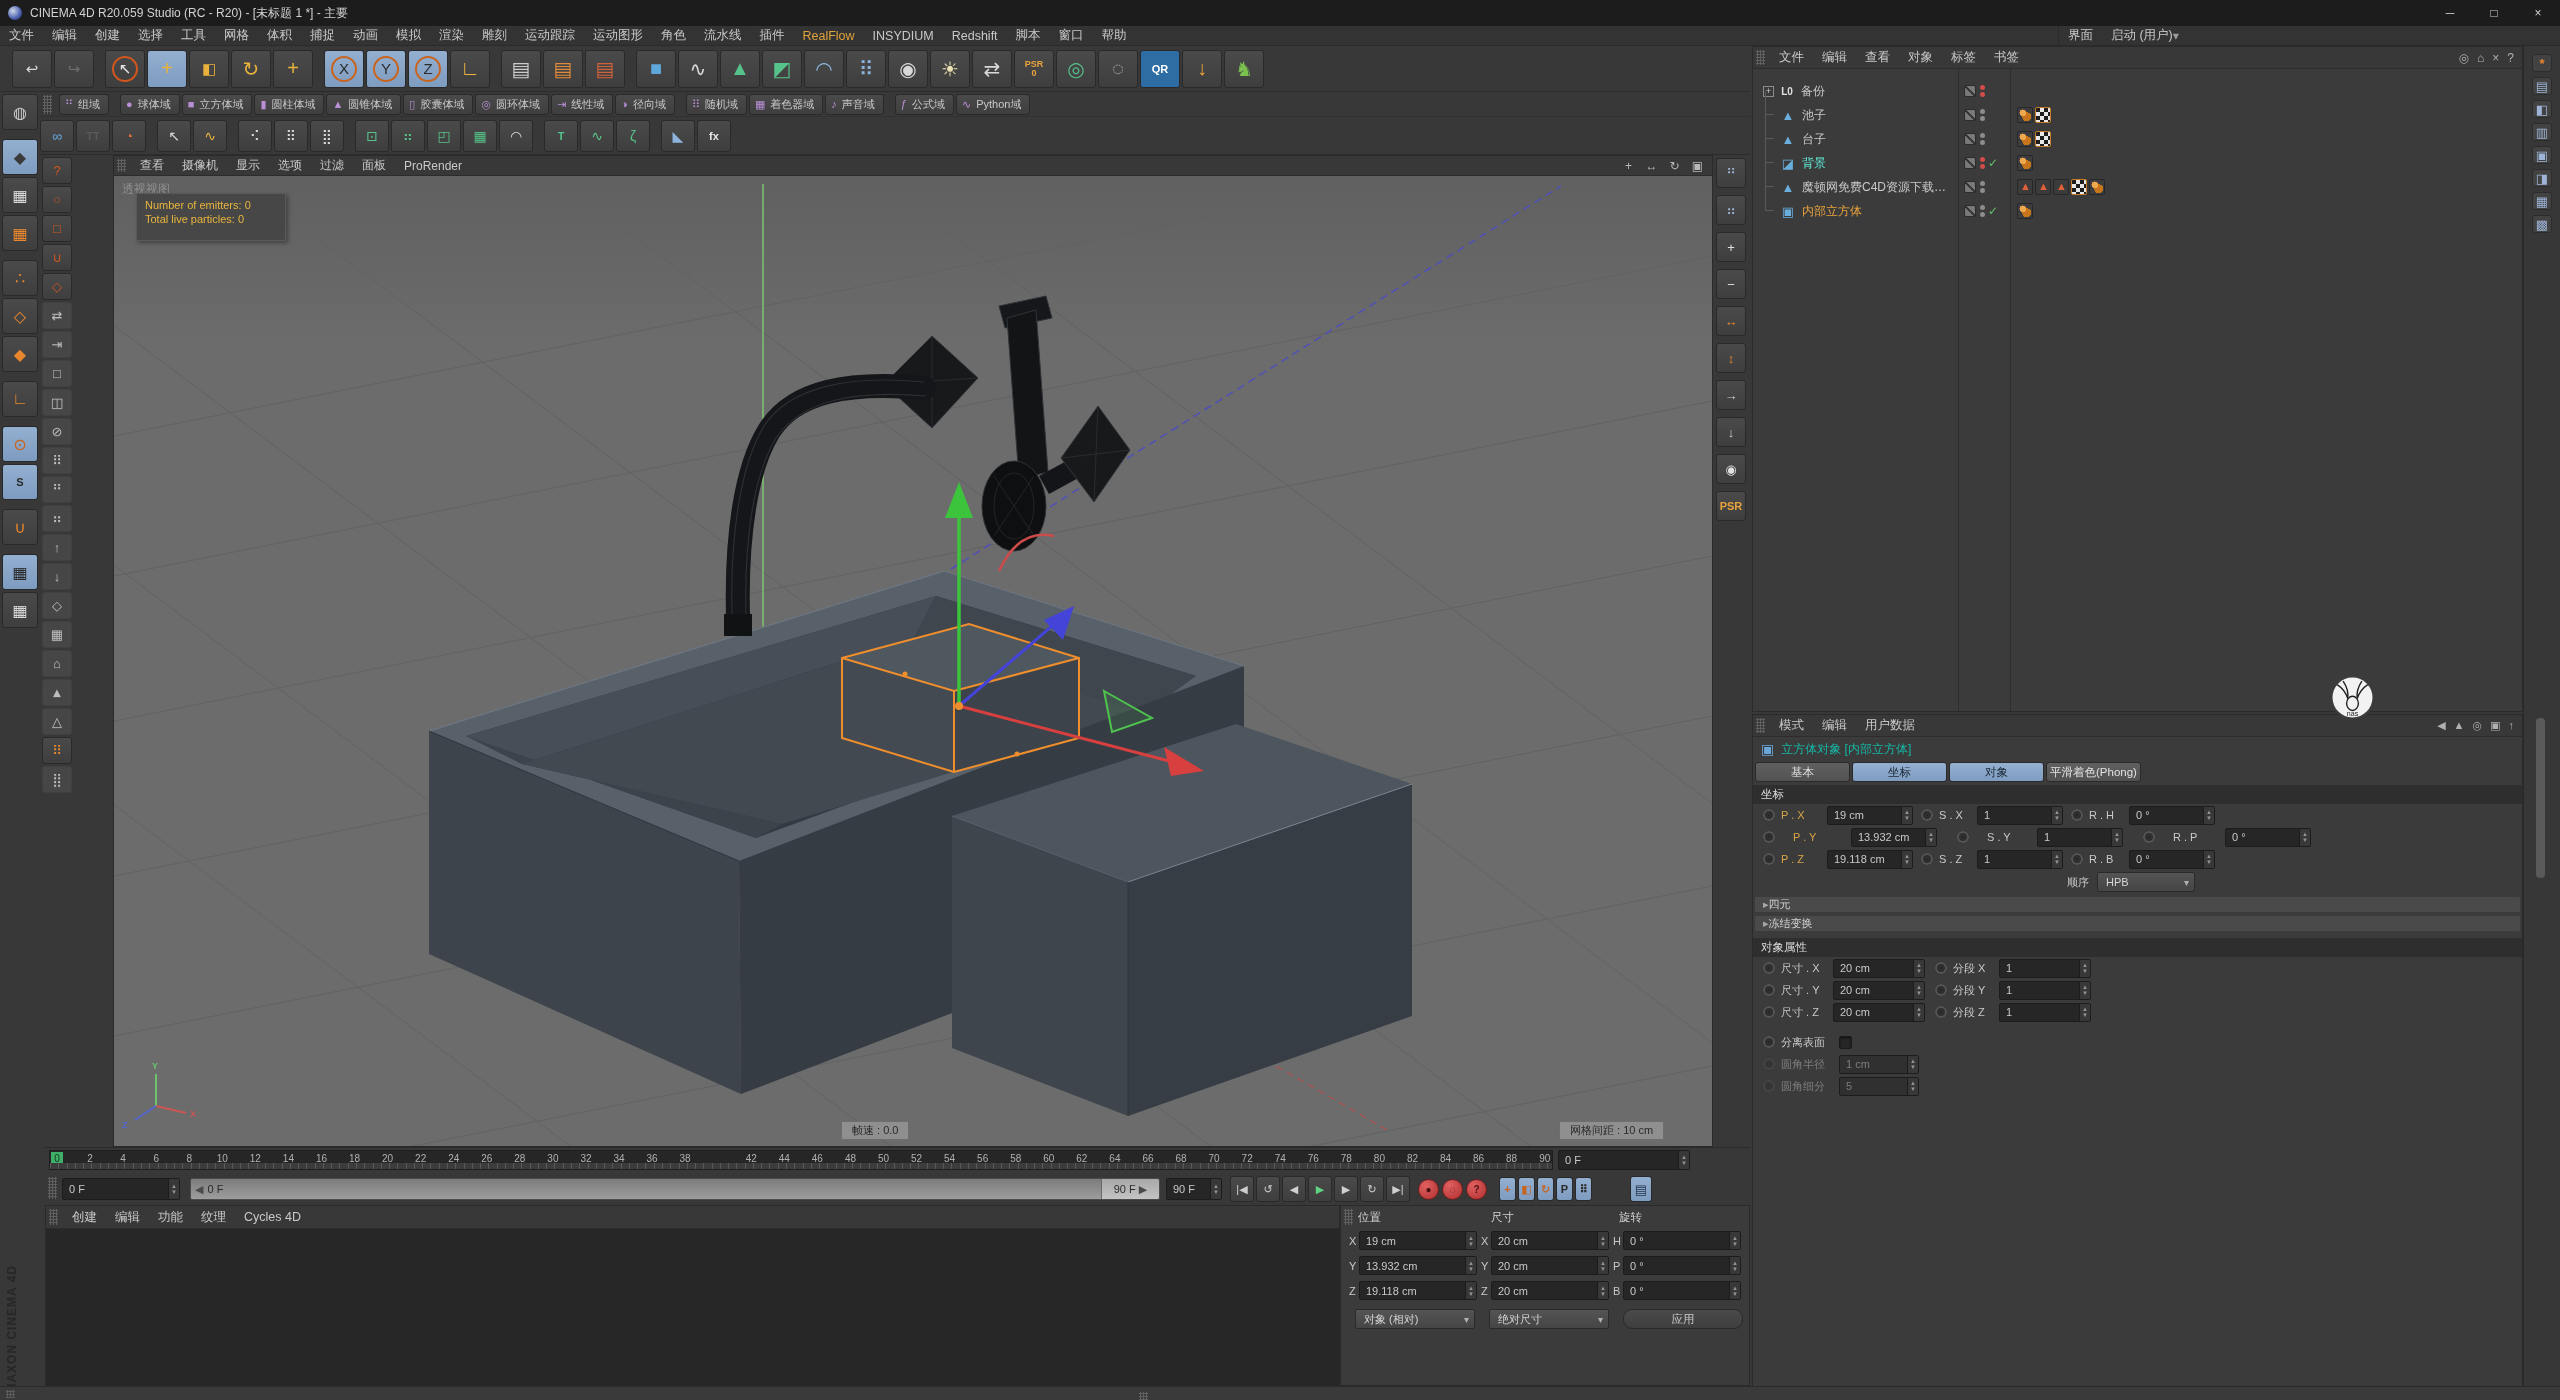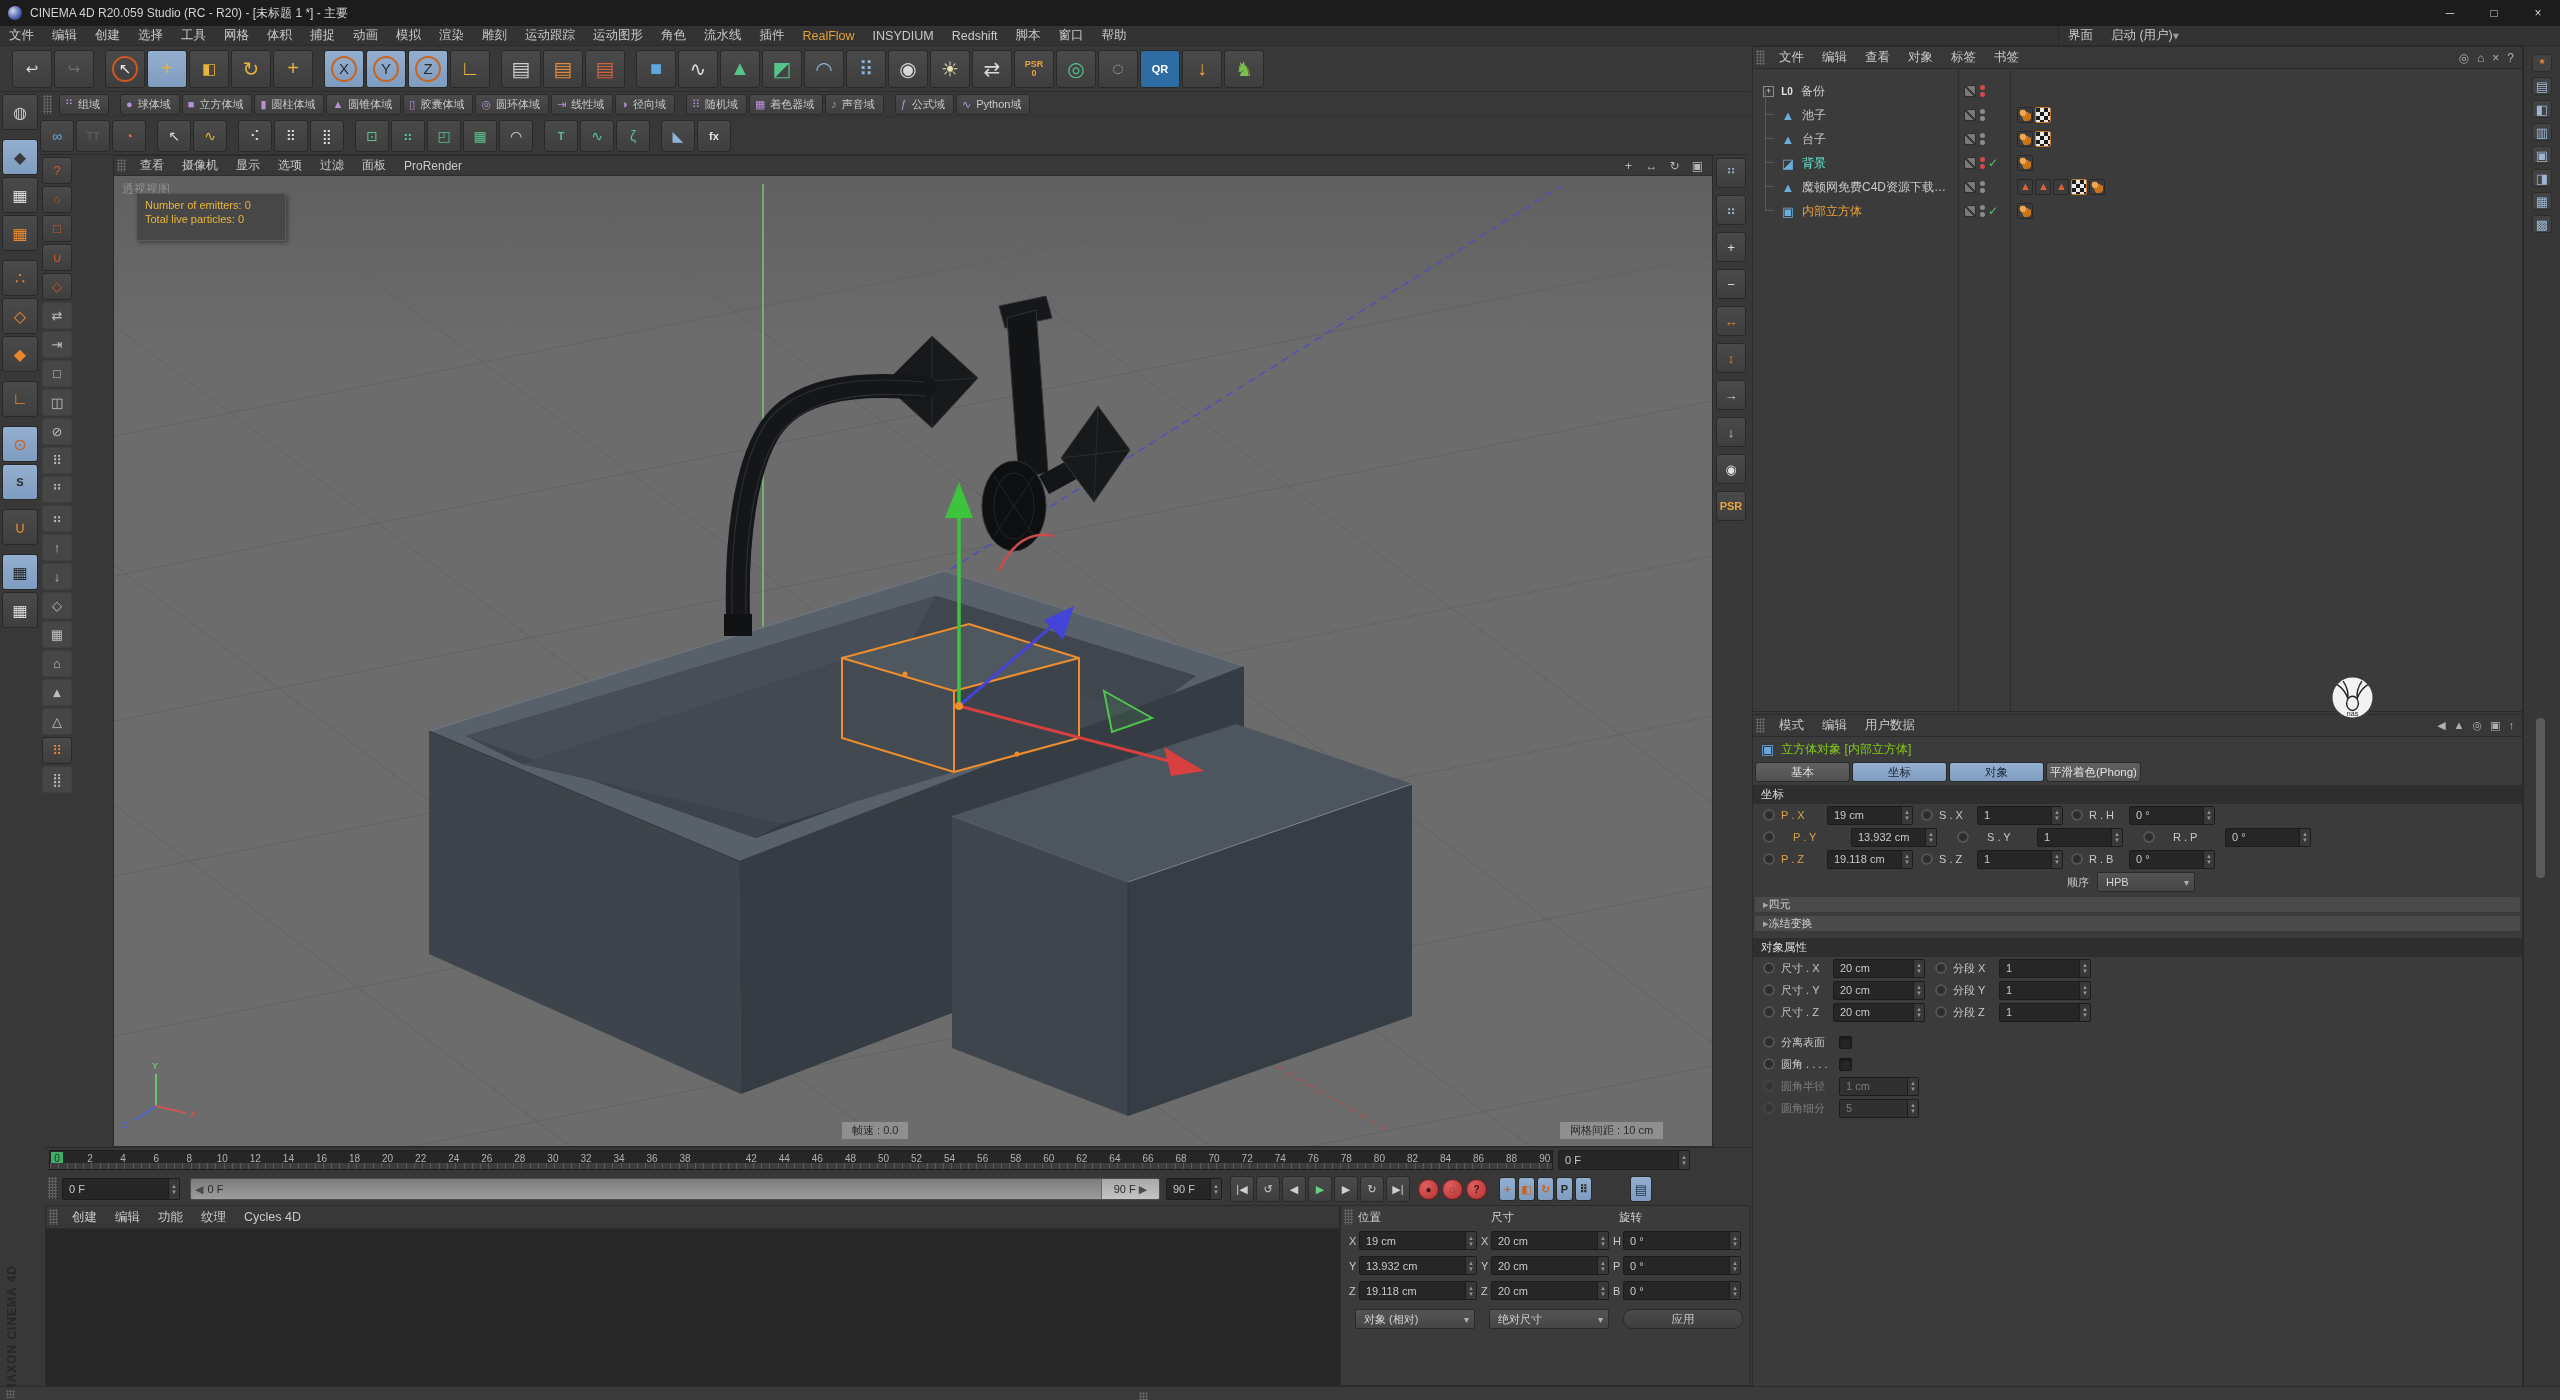--- a/index.html
+++ b/index.html
@@ -750,21 +750,21 @@
       <span id="am-right-icons" style="display:flex;gap:8px;margin-right:8px">
           <div style="color: rgb(176, 176, 176); font-size: 11px;">◀</div>
           <div style="color: rgb(176, 176, 176); font-size: 11px;">▲</div>
           <div style="color: rgb(176, 176, 176); font-size: 11px;">◎</div>
           <div style="color: rgb(176, 176, 176); font-size: 11px;">▣</div>
           <div style="color: rgb(176, 176, 176); font-size: 11px;">↑</div>
         </span>
     </div>
     <div class="row" style="height:24px;padding-left:8px;gap:7px;">
       <span style="color:#6aa7dd;font-size:14px;">▣</span>
-      <span style="font-size:12px;color:#84cc16;">立方体对象 [内部立方体]</span>
+      <span style="font-size:12px;color:#14b8a6;">立方体对象 [内部立方体]</span>
     </div>
     <div id="am-tabs" class="row" style="height:22px;padding:0 2px;gap:2px;">
         <div class="tab">基本</div>
         <div class="tab on">坐标</div>
         <div class="tab on">对象</div>
         <div class="tab">平滑着色(Phong)</div>
       </div>
     <div id="am-body" style="padding-top:2px;">
         <div class="sec">坐标</div>
         <div class="row" style="height: 22px; gap: 0px;">
@@ -873,25 +873,20 @@
           <div style="width: 46px; margin-left: 6px; font-size: 11px;">分段 Z</div>
           <div class="field" style="width: 92px;">
             <span>1</span>
             <span class="stp">▲<br>▼</span>
           </div>
         </div>
         <div style="height: 8px;"></div>
         <div class="row" style="height: 22px;">
           <div class="radio" style="margin-left: 10px;"></div>
           <div style="width: 58px; margin-left: 6px; font-size: 11px;">分离表面</div>
-          <div class="ckbox"></div>
-        </div>
-        <div class="row" style="height: 22px;">
-          <div class="radio" style="margin-left: 10px;"></div>
-          <div style="width: 58px; margin-left: 6px; font-size: 11px;">圆角 . . . .</div>
           <div class="ckbox"></div>
         </div>
         <div class="row" style="height: 22px;">
           <div class="radio dim" style="margin-left: 10px;"></div>
           <div style="width: 58px; margin-left: 6px; font-size: 11px; color: rgb(125, 125, 125);">圆角半径</div>
           <div class="field dim" style="width: 80px;">
             <span>1 cm</span>
             <span class="stp">▲<br>▼</span>
           </div>
         </div>

